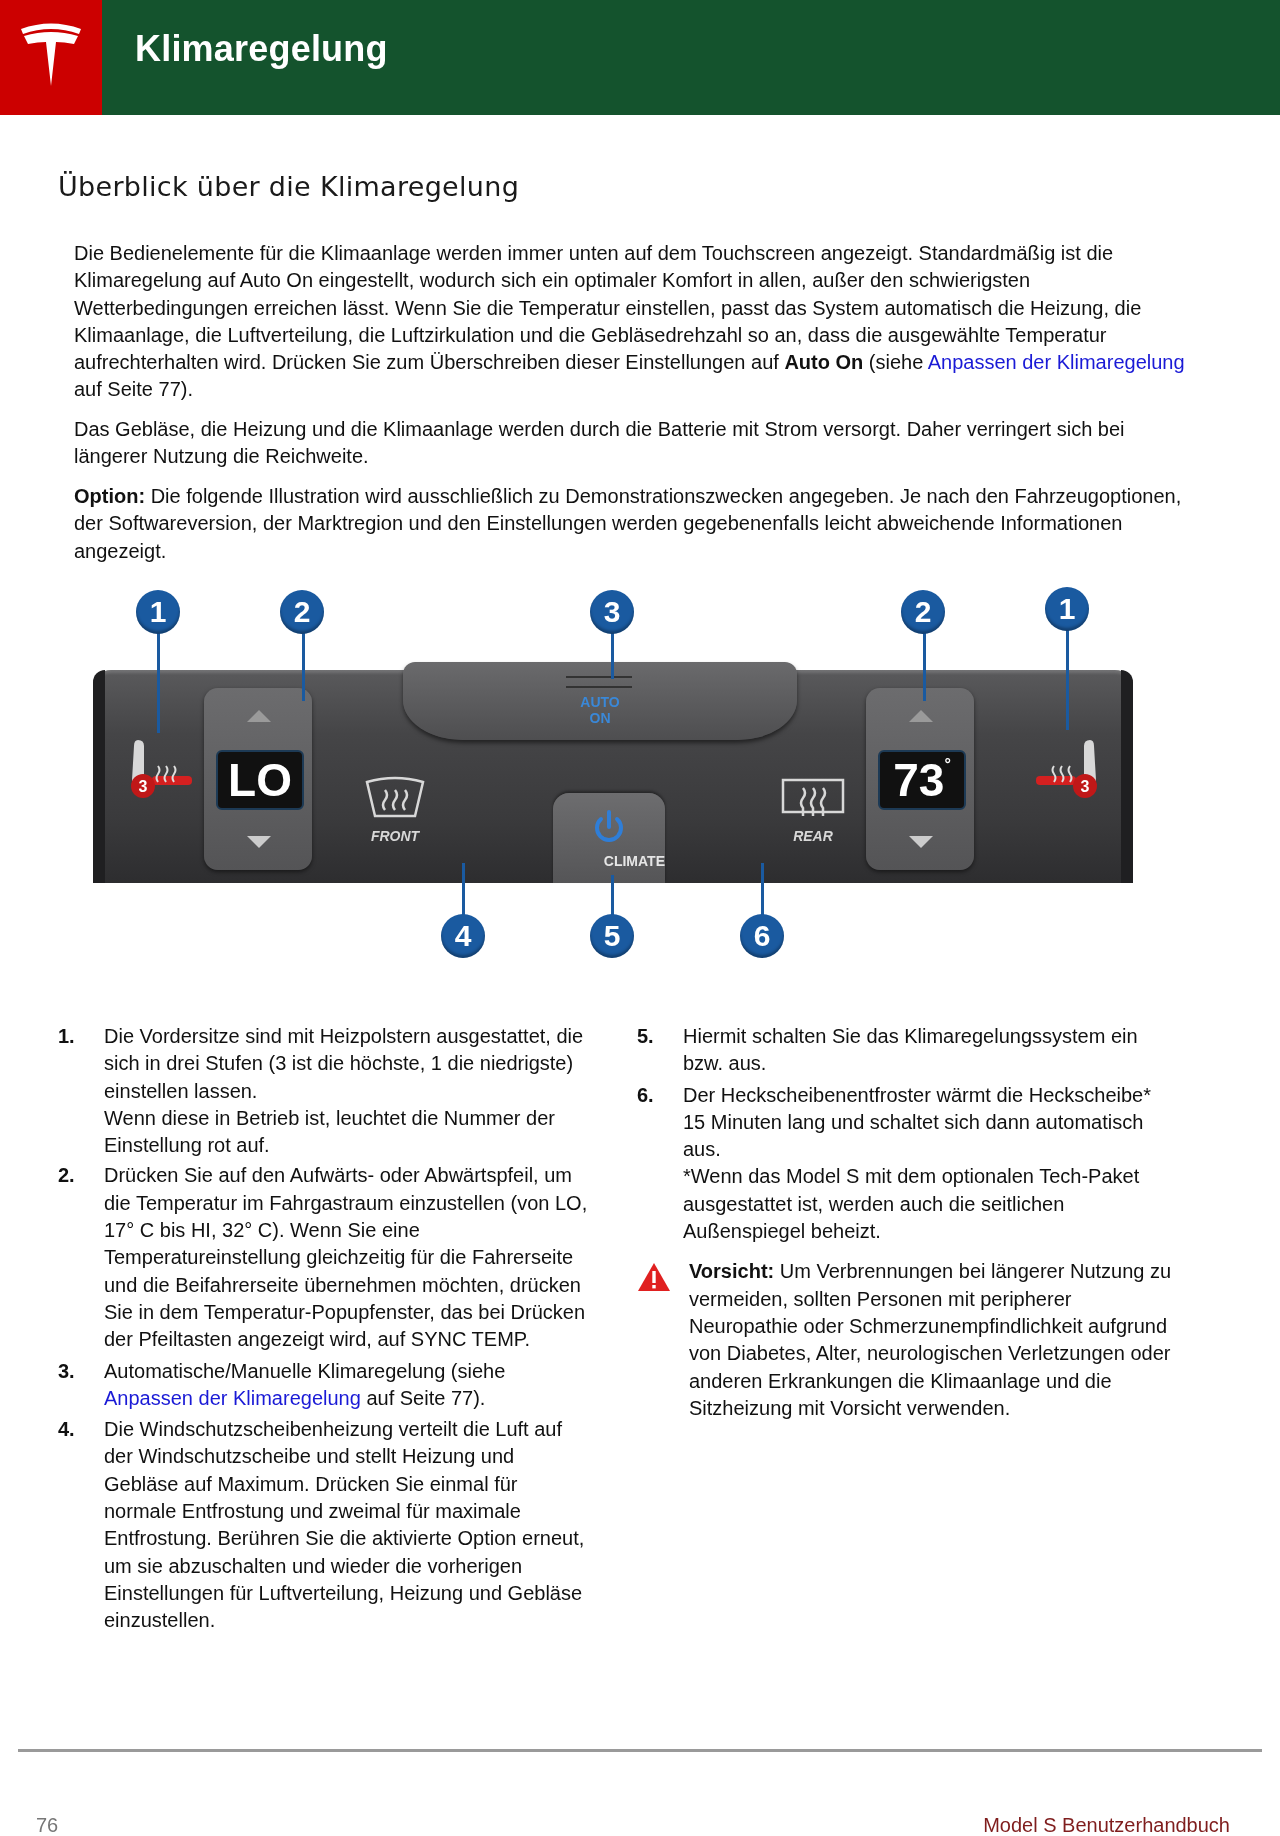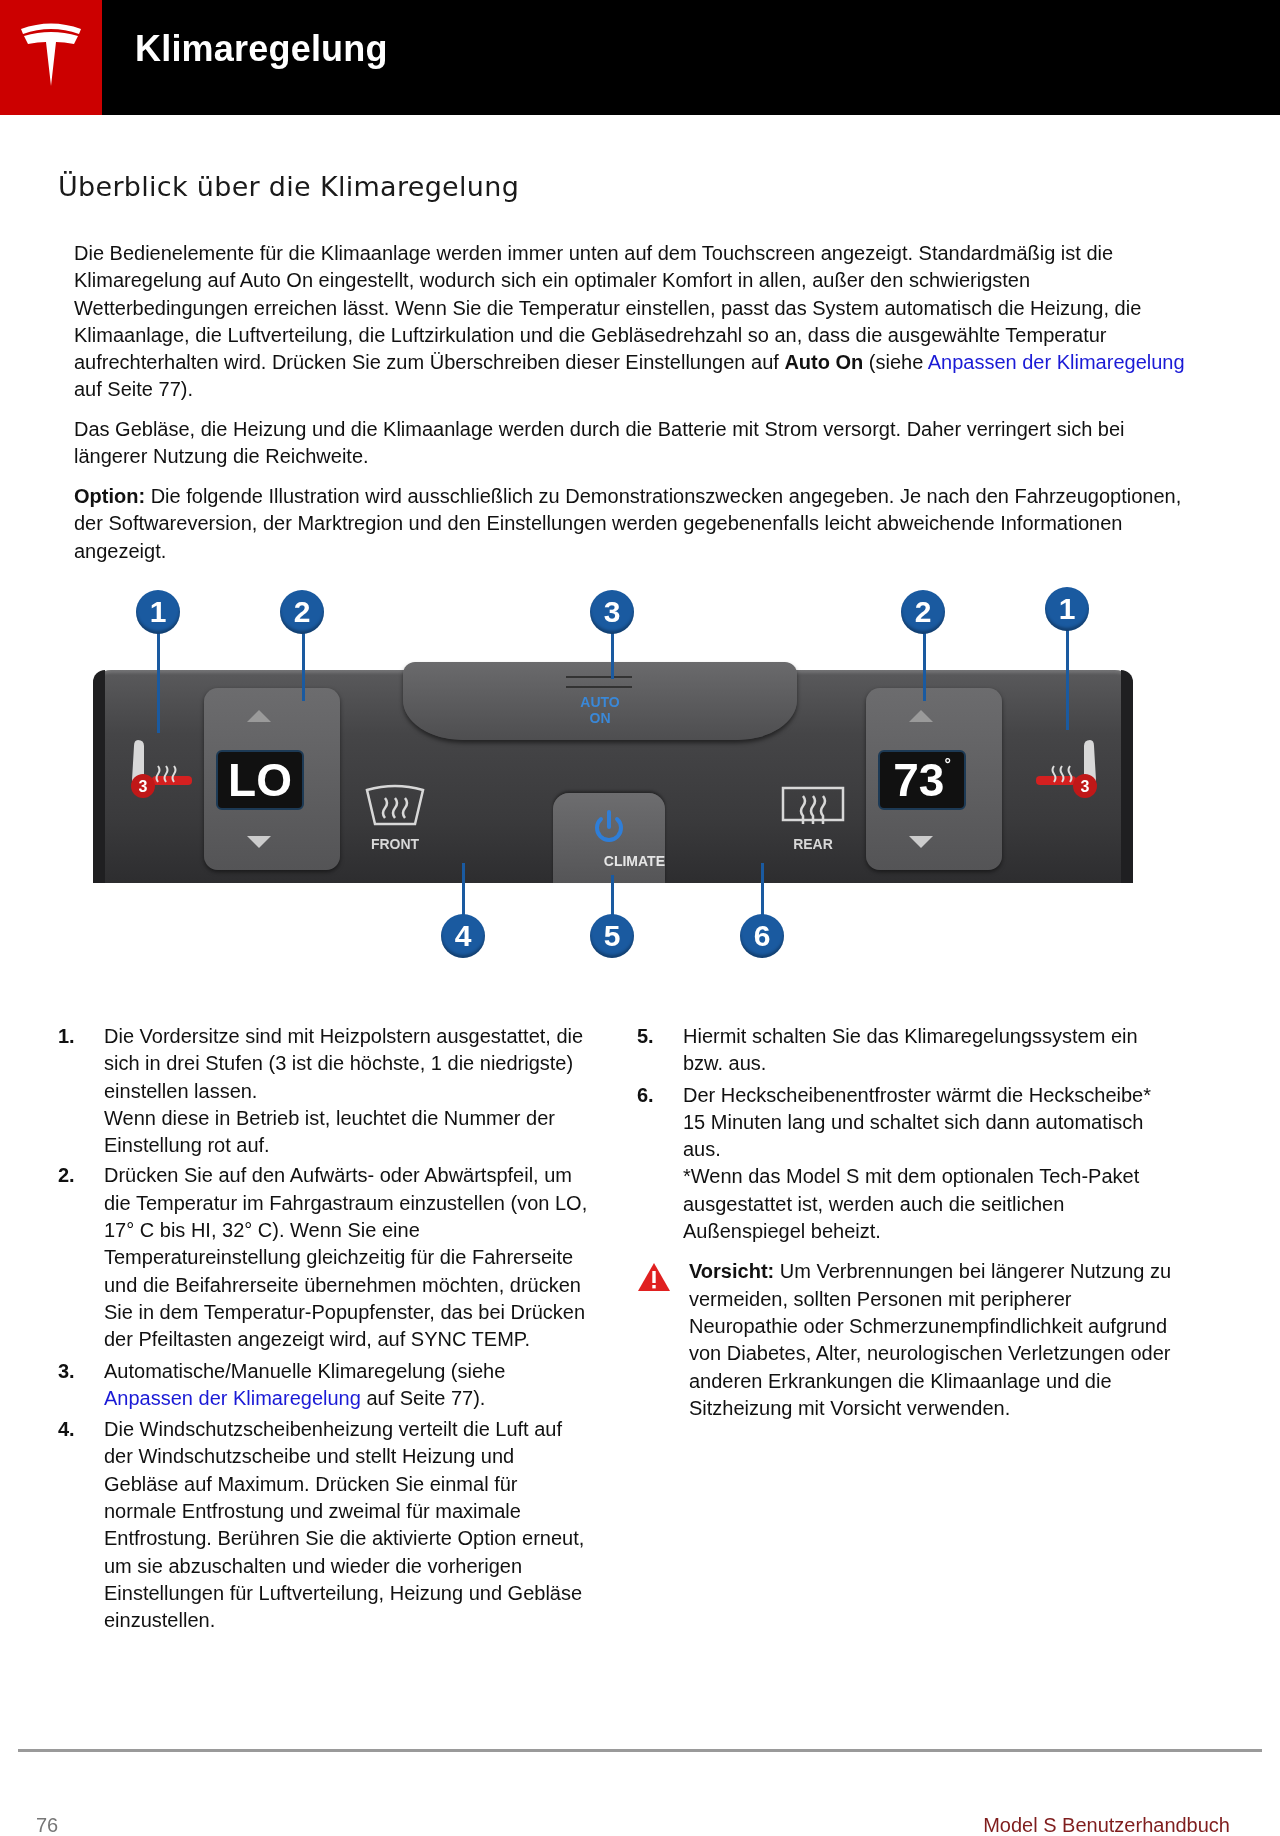--- a/index.html
+++ b/index.html
@@ -1,40 +1,40 @@
 <!DOCTYPE html>
 <html><head>
 <meta charset="utf-8">
 <style>
   html, body { margin:0; padding:0; }
   body { width:1280px; height:1836px; position:relative; background:#ffffff; font-family:"Liberation Sans", sans-serif; color:#111; overflow:hidden; }
-  .header { position:absolute; left:0; top:0; width:1280px; height:115px; background:#000000; }
+  .header { position:absolute; left:0; top:0; width:1280px; height:115px; background:#14532d; }
   .logo-box { position:absolute; left:0; top:0; width:102px; height:115px; background:#cc0000; }
   .logo-box svg { position:absolute; left:16px; top:20px; }
   .header-title { position:absolute; left:135px; top:28px; font-size:36px; font-weight:bold; color:#ffffff; letter-spacing:0.2px; }
   h2 { position:absolute; left:58px; top:171px; margin:0; font-family:"DejaVu Sans", sans-serif; font-weight:normal; font-size:27px; color:#1a1a1a; letter-spacing:0.3px; }
   .para { position:absolute; left:58px; width:1120px; font-size:20px; line-height:27.3px; color:#111; margin:16px; }
   .link { color:#1a1ad6; }
   b { font-weight:bold; }
   .illustration { position:absolute; left:80px; top:580px; width:1080px; height:400px; }
   .panel { position:absolute; left:13px; top:90px; width:1040px; height:213px; border-radius:18px 18px 0 0;
            background:linear-gradient(180deg,#5a5a5c 0%,#454547 30%,#3a3a3c 70%,#2d2d2f 100%); box-shadow:inset 0 3px 3px rgba(255,255,255,0.15); }
   .panel::before { content:""; position:absolute; left:0; top:0; width:12px; height:213px; background:#1f1f21; border-radius:18px 0 0 0; }
   .panel::after { content:""; position:absolute; right:0; top:0; width:12px; height:213px; background:#1f1f21; border-radius:0 18px 0 0; }
   .auto-hood { position:absolute; left:323px; top:82px; width:394px; height:78px; border-radius:12px 12px 60px 60px / 12px 12px 40px 40px;
                background:linear-gradient(180deg,#6a6a6c,#4e4e50); box-shadow:0 3px 4px rgba(0,0,0,0.5); }
   .auto-lines { position:absolute; left:163px; top:14px; width:66px; height:8px; border-top:2px solid #333; border-bottom:2px solid #333; }
   .auto-label { position:absolute; left:0; top:32px; width:394px; text-align:center; font-size:14px; font-weight:bold; color:#3a88d8; line-height:16px; }
-  .temp-rocker { position:absolute; top:108px; width:108px; height:182px; border-radius:14px; background:linear-gradient(180deg,#6c6c6e,#545456); box-shadow:0 2px 4px rgba(0,0,0,0.5);padding-left:28px; }
+  .temp-rocker { position:absolute; top:108px; width:108px; height:182px; border-radius:14px; background:linear-gradient(180deg,#6c6c6e,#545456); box-shadow:0 2px 4px rgba(0,0,0,0.5); }
   .temp-rocker .up { position:absolute; left:43px; top:22px; width:0; height:0; border-left:12px solid transparent; border-right:12px solid transparent; border-bottom:12px solid #9a9a9a; }
   .temp-rocker .down { position:absolute; left:43px; bottom:22px; width:0; height:0; border-left:12px solid transparent; border-right:12px solid transparent; border-top:12px solid #cccccc; }
   .temp-display { position:absolute; left:12px; top:62px; width:84px; height:56px; background:#111; border:2px solid #1d3a55; border-radius:6px; color:#fff; font-size:46px; font-weight:bold; text-align:center; line-height:56px; }
   .temp-display sup { font-size:16px; vertical-align:top; line-height:26px; }
   .seat { position:absolute; top:160px; width:70px; height:60px; }
-  .defrost { position:absolute; top:204px; width:80px; text-align:center; }
+  .defrost { position:absolute; top:196px; width:80px; text-align:center;font-style:italic; }
   .defrost .lbl { font-size:14px; font-weight:bold; color:#d8d8d8; margin-top:4px; }
   .climate-btn { position:absolute; left:473px; top:213px; width:112px; height:90px; border-radius:16px 16px 0 0; background:linear-gradient(180deg,#6d6d6f,#555557); box-shadow:0 -2px 3px rgba(0,0,0,0.4); text-align:center; }
   .climate-btn .lbl { font-size:14px; font-weight:bold; color:#e6e6e6; margin-top:4px;text-align:right; }
   .callout { position:absolute; width:44px; height:44px; border-radius:50%; background:#1a5aa0; color:#fff; font-size:30px; font-weight:bold; text-align:center; line-height:44px; box-shadow:inset 0 -3px 3px rgba(0,0,0,0.3); }
   .leader { position:absolute; width:3px; background:#1a5aa0; }
   .list { position:absolute; font-size:20px; line-height:27.3px; color:#111; }
   .li { position:relative; padding-left:46px; }
   .li .num { position:absolute; left:0; top:0; font-weight:bold; }
   .li p { margin:0; }
   .li p + p { margin-top:0; }

